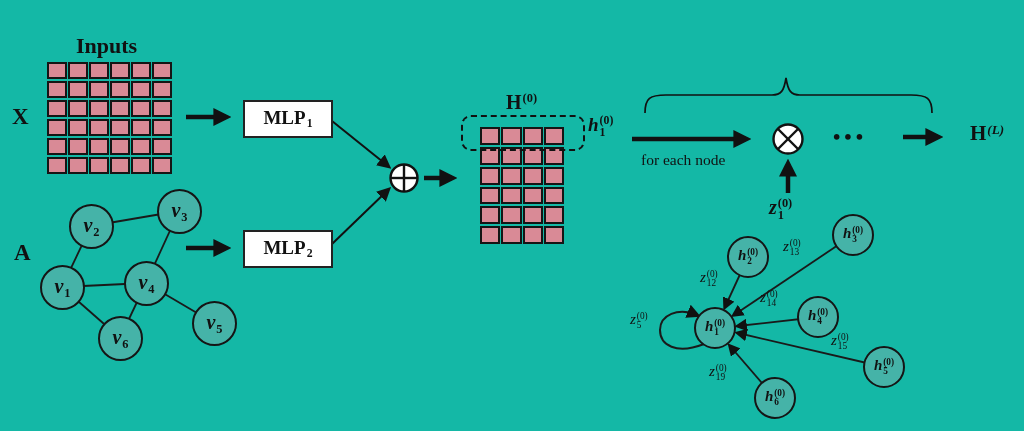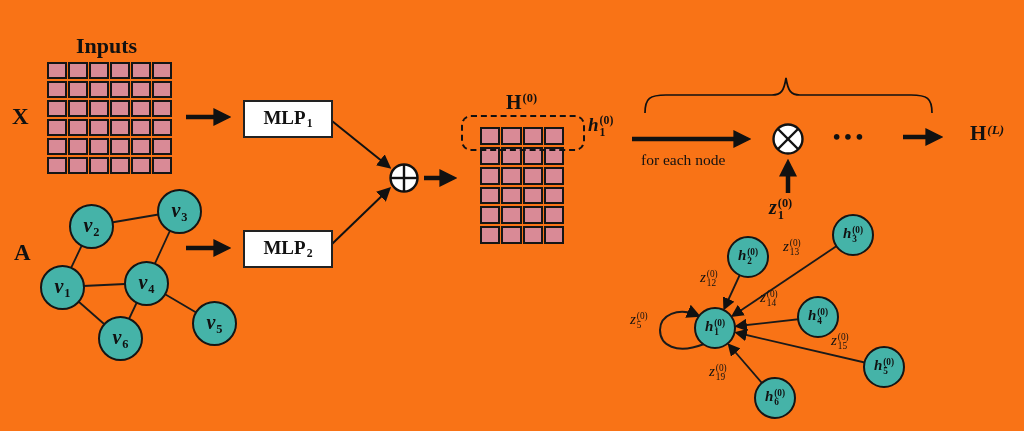--- a/index.html
+++ b/index.html
@@ -1,16 +1,16 @@
 <!DOCTYPE html>
 <html style="--cell: #d98a96; --node: #45b3a8; --ink: #111111;"><head>
 <meta charset="utf-8">
 <style>
   html,body{margin:0;padding:0;background:#fff;}
-  .canvas{position:relative;width:1024px;height:431px;background:#f97316;
+  .canvas{position:relative;width:1024px;height:431px;background:#14b8a6;
           font-family:"Liberation Serif",serif;color:#111;overflow:hidden;}
   .abs{position:absolute;}
   svg.layer{position:absolute;left:0;top:0;width:1024px;height:431px;}
 
   .title{font-weight:bold;font-size:22px;white-space:nowrap;}
   .plain{font-size:15.5px;white-space:nowrap;margin-top:32px;}
 
   
   .math{display:inline-flex;align-items:flex-start;font-weight:bold;line-height:1;white-space:nowrap;}
   .math .base{display:inline-block;}

